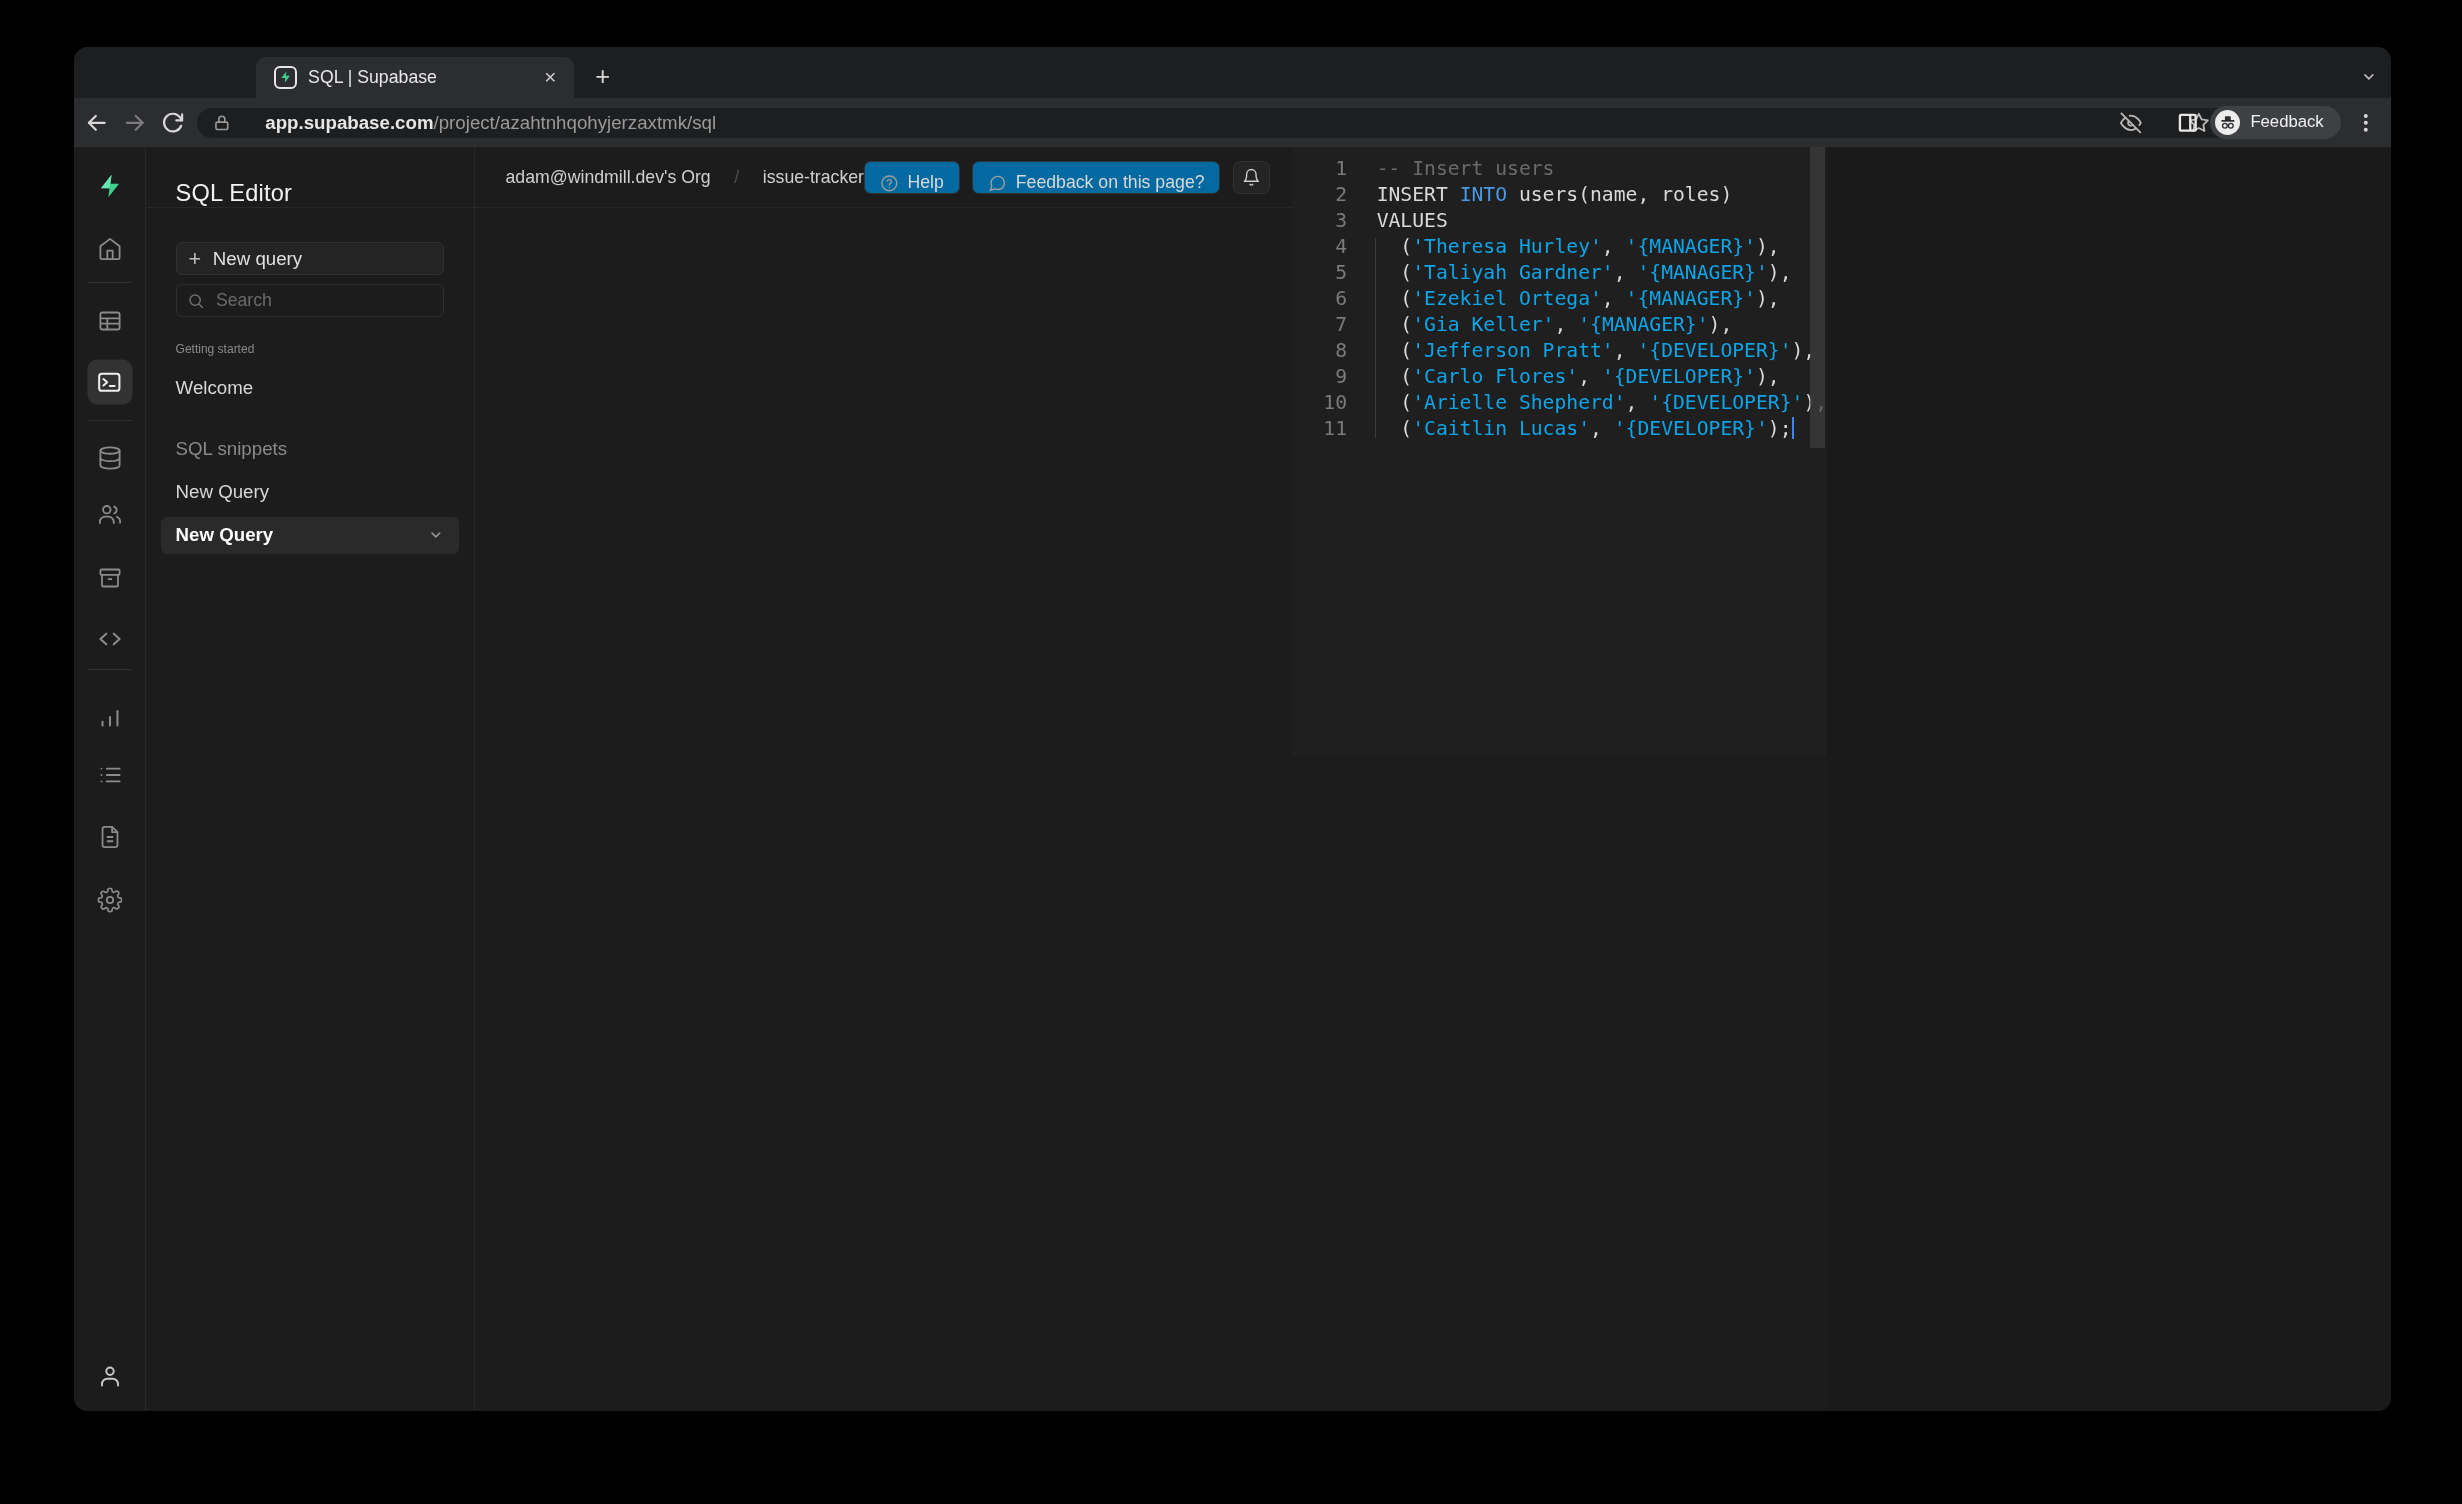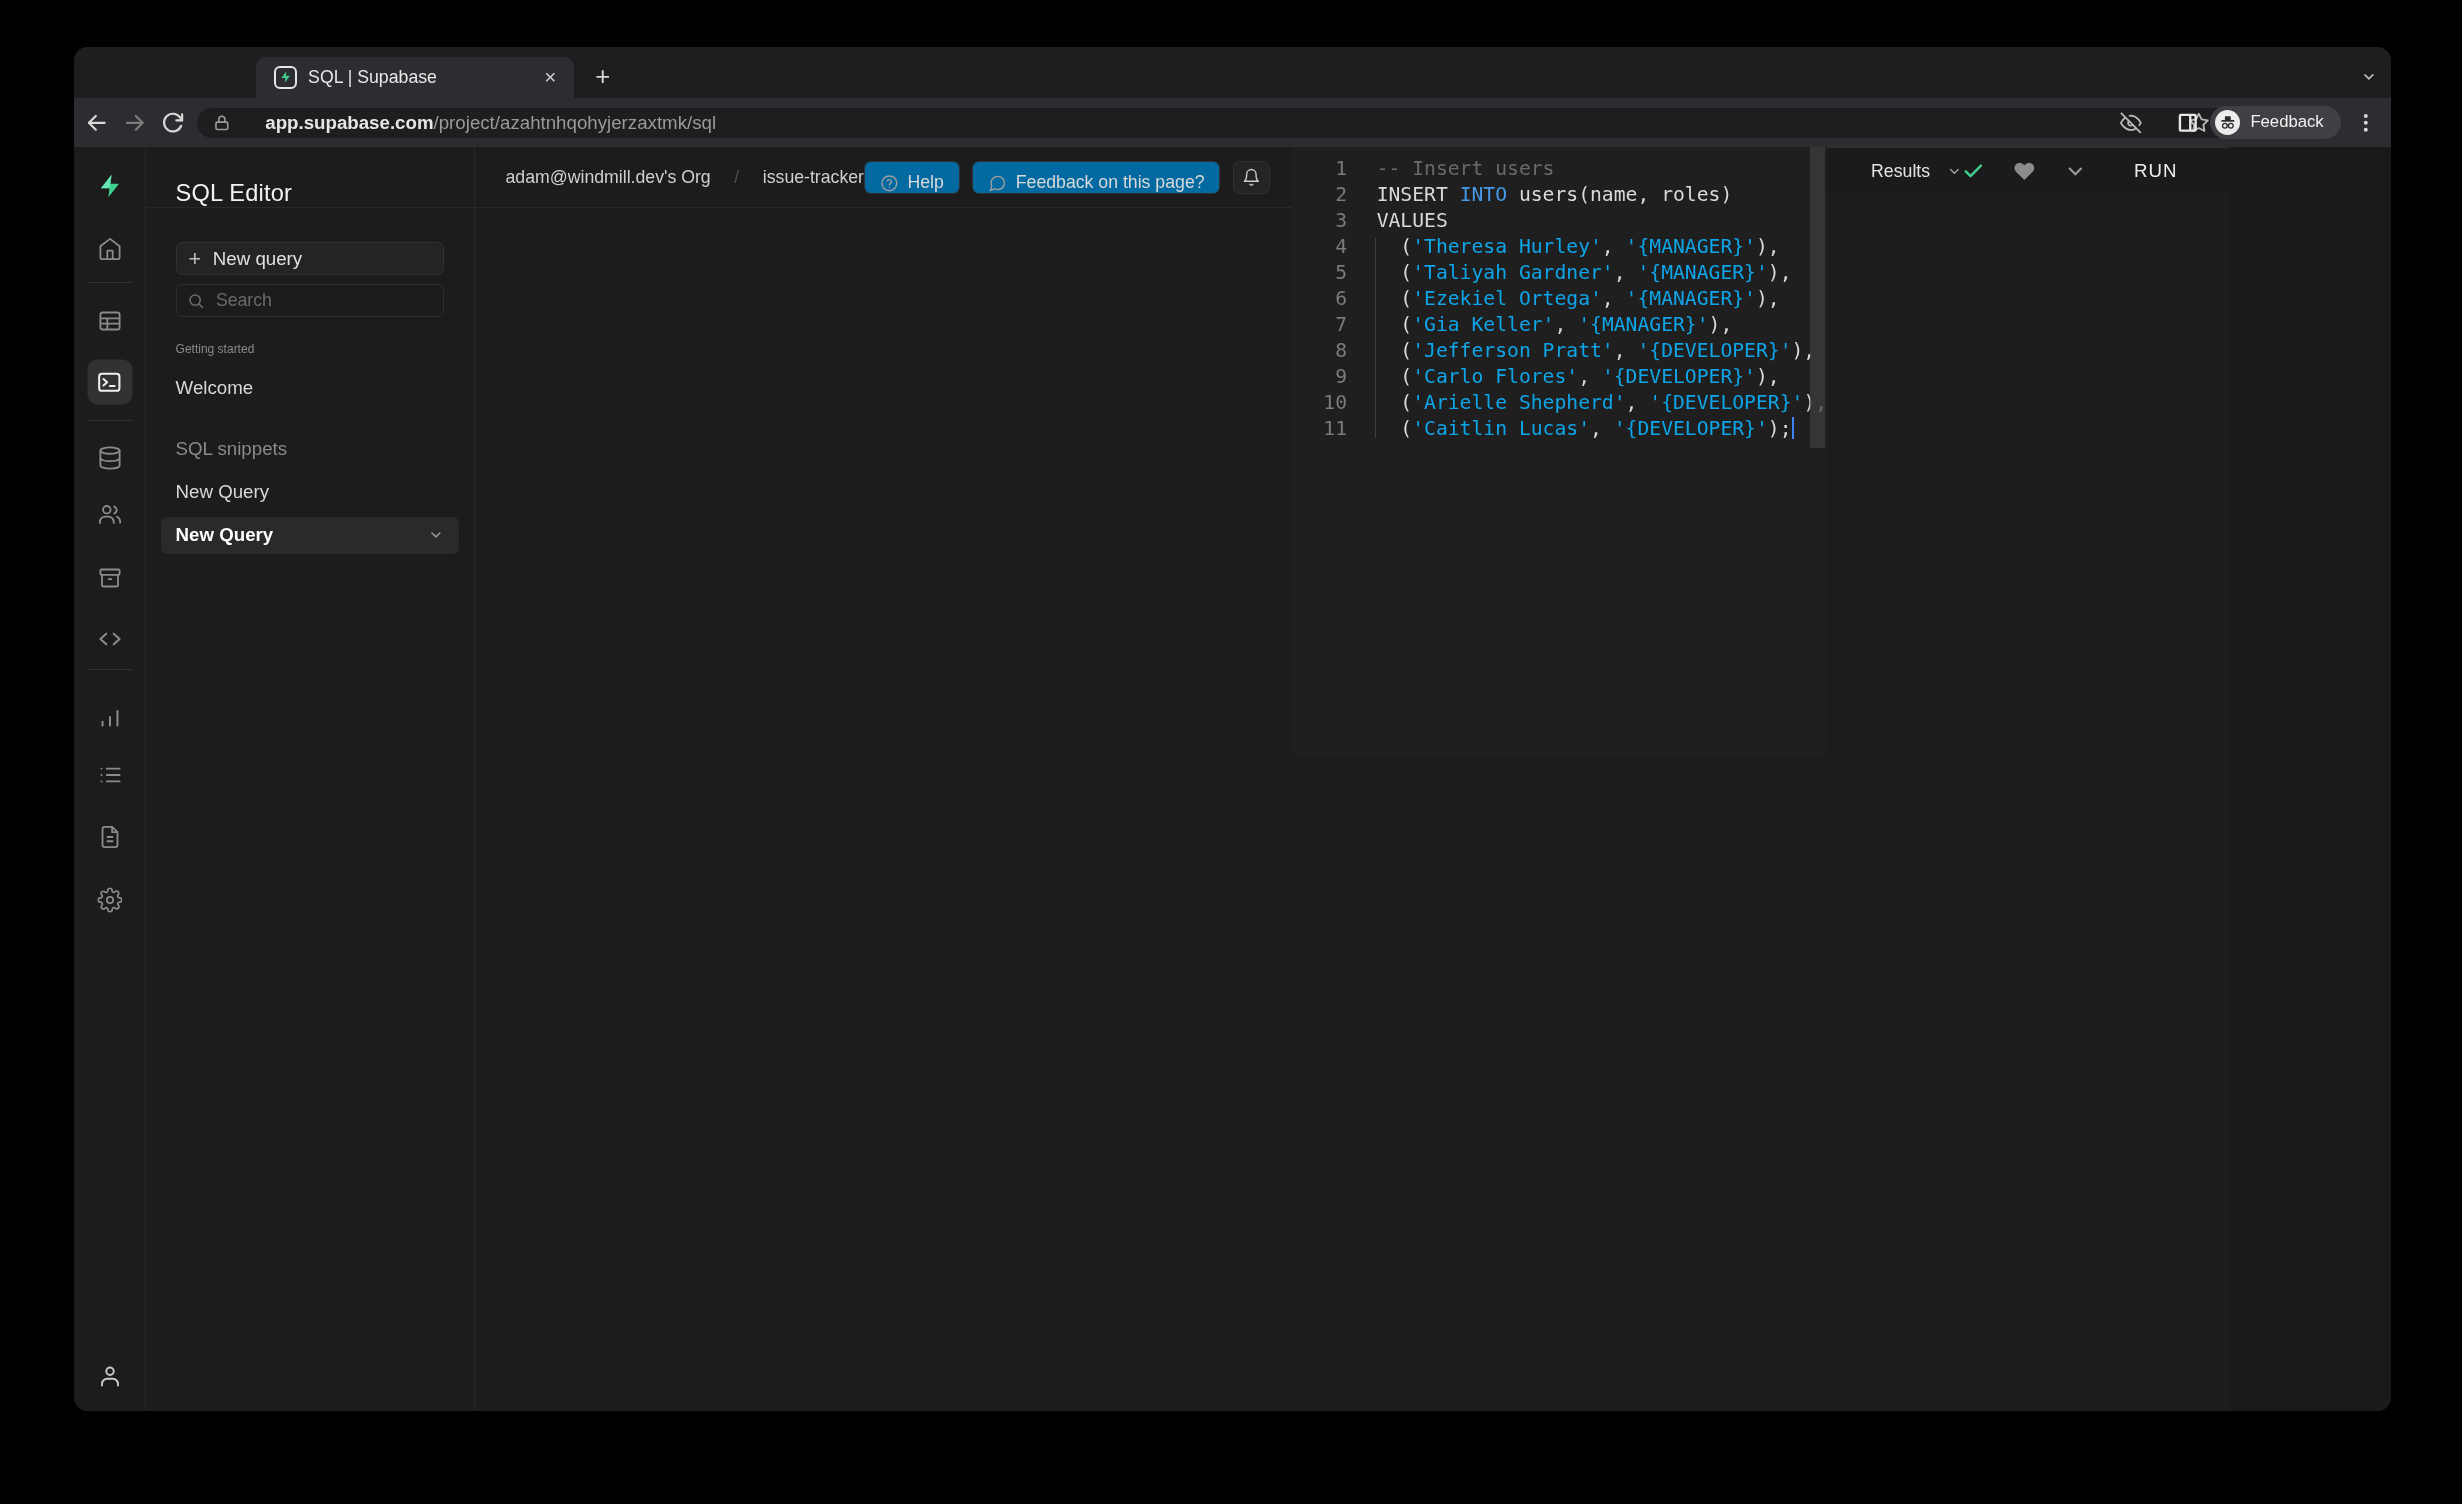--- a/index.html
+++ b/index.html
@@ -391,38 +391,18 @@
             <div class="code-line"><span class="gutter">7</span><span class="code-text"><span class="tok-pl">  (</span><span class="tok-st">'Gia Keller'</span><span class="tok-pl">, </span><span class="tok-st">'{MANAGER}'</span><span class="tok-pl">),</span></span></div>
             <div class="code-line"><span class="gutter">8</span><span class="code-text"><span class="tok-pl">  (</span><span class="tok-st">'Jefferson Pratt'</span><span class="tok-pl">, </span><span class="tok-st">'{DEVELOPER}'</span><span class="tok-pl">),</span></span></div>
             <div class="code-line"><span class="gutter">9</span><span class="code-text"><span class="tok-pl">  (</span><span class="tok-st">'Carlo Flores'</span><span class="tok-pl">, </span><span class="tok-st">'{DEVELOPER}'</span><span class="tok-pl">),</span></span></div>
             <div class="code-line"><span class="gutter">10</span><span class="code-text"><span class="tok-pl">  (</span><span class="tok-st">'Arielle Shepherd'</span><span class="tok-pl">, </span><span class="tok-st">'{DEVELOPER}'</span><span class="tok-pl">),</span></span></div>
             <div class="code-line"><span class="gutter">11</span><span class="code-text"><span class="tok-pl">  (</span><span class="tok-st">'Caitlin Lucas'</span><span class="tok-pl">, </span><span class="tok-st">'{DEVELOPER}'</span><span class="tok-pl">);</span><span class="caret"></span></span></div>
           </div>
         <div class="indent-guide"></div>
         <div class="ed-scrollbar"></div>
       </div>
 
-      <div class="results-bar">
-        <div class="results-left">
-          <span>Results</span>
-          <svg viewBox="0 0 24 24" fill="none" stroke="currentColor" stroke-width="2.2" stroke-linecap="round">
-              <polyline points="6 9 12 15 18 9"></polyline>
-            </svg>
-        </div>
-        <div class="results-right">
-          <svg class="ic-check" viewBox="0 0 24 24" fill="none" stroke="currentColor" stroke-width="2.6" stroke-linecap="round" stroke-linejoin="round">
-              <polyline points="20 6 9 17 4 12"></polyline>
-            </svg>
-          <svg class="ic-heart" viewBox="0 0 24 24" fill="currentColor">
-              <path d="M20.84 4.61a5.5 5.5 0 0 0-7.78 0L12 5.67l-1.06-1.06a5.5 5.5 0 0 0-7.78 7.78l1.06 1.06L12 21.23l7.78-7.78 1.06-1.06a5.5 5.5 0 0 0 0-7.78z"></path>
-            </svg>
-          <svg class="ic-chevron" viewBox="0 0 24 24" fill="none" stroke="currentColor" stroke-width="2.2" stroke-linecap="round">
-              <polyline points="6 9 12 15 18 9"></polyline>
-            </svg>
-          <span class="run-label">RUN</span>
-        </div>
-      </div>
 
       <div class="bottom-area"></div>
     </div>
   </div>
 </div>
 
 
 </body></html>

